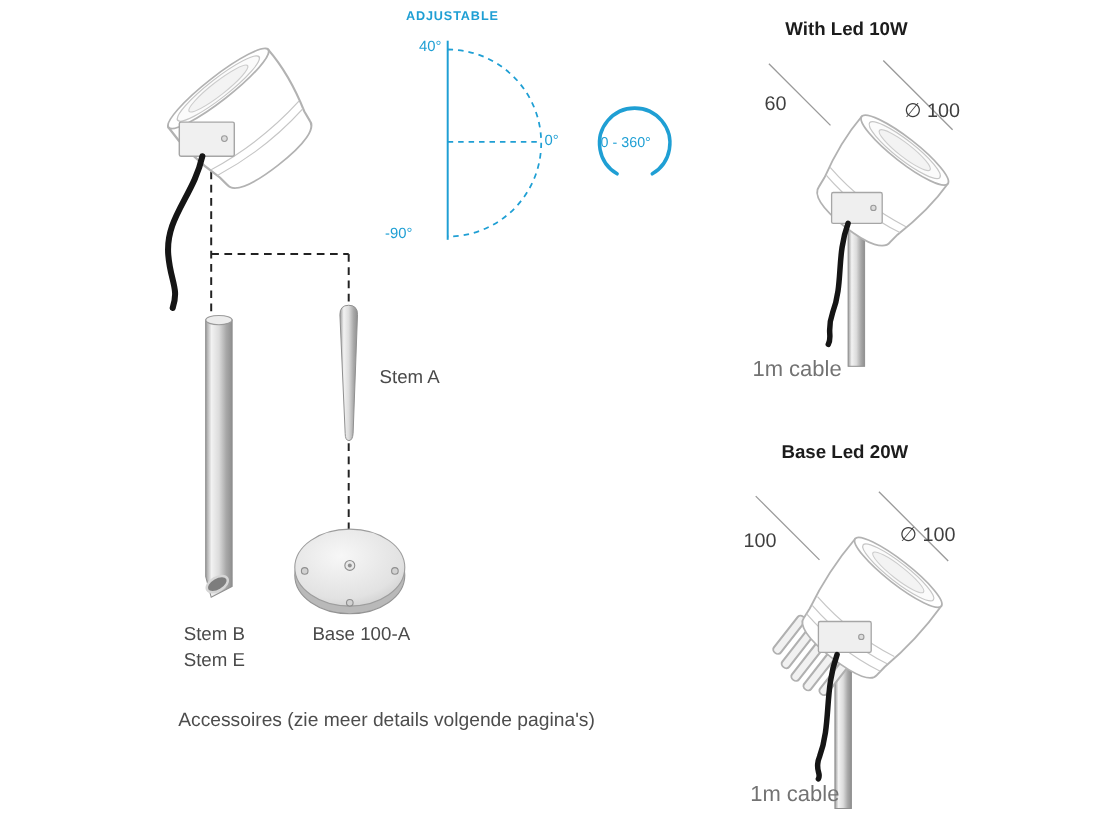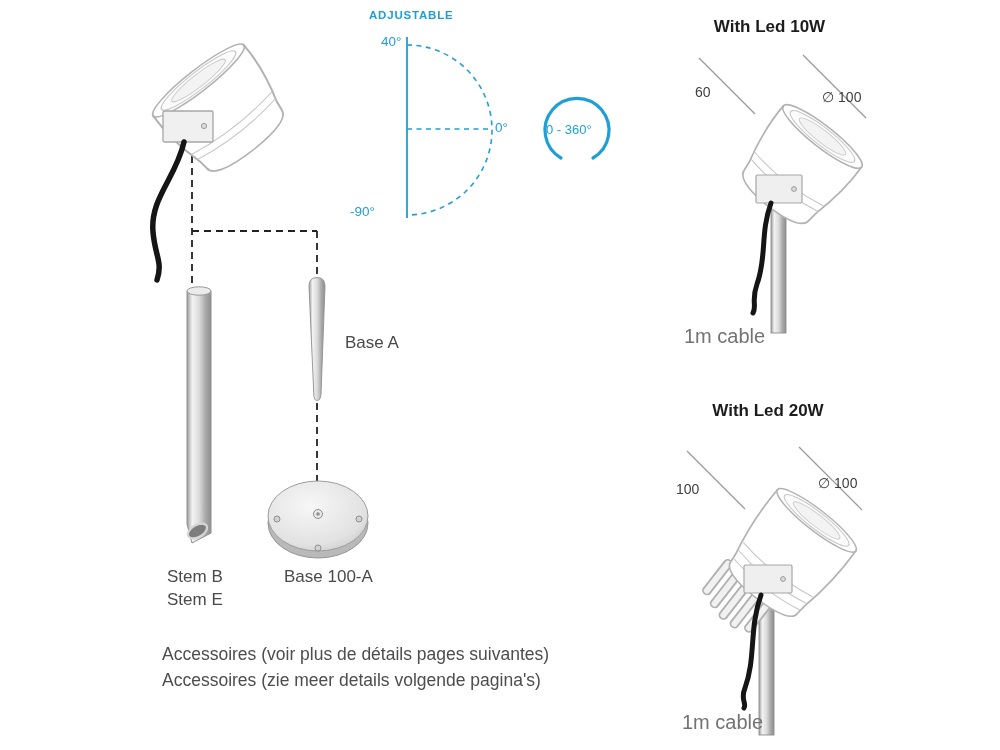--- a/index.html
+++ b/index.html
@@ -8,21 +8,21 @@
     width:1000px; height:750px; position:relative; overflow:hidden;
     font-family:"Liberation Sans", sans-serif;
   }
   .art { position:absolute; left:0; top:0; width:1000px; height:750px; }
   .label { position:absolute; white-space:nowrap; color:#4d4d4d; font-size:16px; }
   .cyan  { color:#1f9fd4; }
   .adj-title { font-size:11.5px; font-weight:bold; letter-spacing:0.8px; }
   .angle { font-size:13.5px; }
   .rot   { font-size:13px; text-align:left; width:62px; }
   .heading { position:absolute; font-size:17px; font-weight:bold; color:#1c1c1c; text-align:center; }
-  .dim   { font-size:14px; color:#3f3f3f; }
+  .dim   { font-size:18px; color:#3f3f3f; }
   .cable { font-size:20px; color:#737373; }
   .stemlbl { font-size:17px; color:#4a4a4a; }
   .acc { position:absolute; left:162px; top:641px; }
   .acc-line { font-size:17.5px; color:#4d4d4d; line-height:26px; white-space:nowrap; }
 </style>
 </head>
 <body>
 
 <svg class="art" viewBox="0 0 1000 750" xmlns="http://www.w3.org/2000/svg">
   <defs>
@@ -150,26 +150,25 @@
 <div class="label cyan angle" style="left:381px; top:34px;">40°</div>
 <div class="label cyan angle" style="left:495px; top:120px;">0°</div>
 <div class="label cyan angle" style="left:350px; top:204px;">-90°</div>
 <div class="label cyan rot" style="left:546px; top:122px;">0 - 360°</div>
 
 <div class="heading" style="left:662px; top:17px; width:215px;">With Led 10W</div>
 <div class="label dim" style="left:695px; top:84px;">60</div>
 <div class="label dim" style="left:822px; top:89px;">∅ 100</div>
 <div class="label cable" style="left:684px; top:325px;">1m cable</div>
 
-<div class="heading" style="left:658px; top:401px; width:220px;">With Led 20W</div>
+<div class="heading" style="left:658px; top:401px; width:220px;">Base Led 20W</div>
 <div class="label dim" style="left:676px; top:481px;">100</div>
 <div class="label dim" style="left:818px; top:475px;">∅ 100</div>
 <div class="label cable" style="left:682px; top:711px;">1m cable</div>
 
-<div class="label stemlbl" style="left:345px; top:333px;">Base A</div>
+<div class="label stemlbl" style="left:345px; top:333px;">Stem A</div>
 <div class="label stemlbl" style="left:167px; top:567px;">Stem B</div>
 <div class="label stemlbl" style="left:167px; top:590px;">Stem E</div>
 <div class="label stemlbl" style="left:284px; top:567px;">Base 100-A</div>
 
 <div class="acc">
-  <div class="acc-line">Accessoires (voir plus de détails pages suivantes)</div>
   <div class="acc-line">Accessoires (zie meer details volgende pagina's)</div>
 </div>
 
 </body></html>

